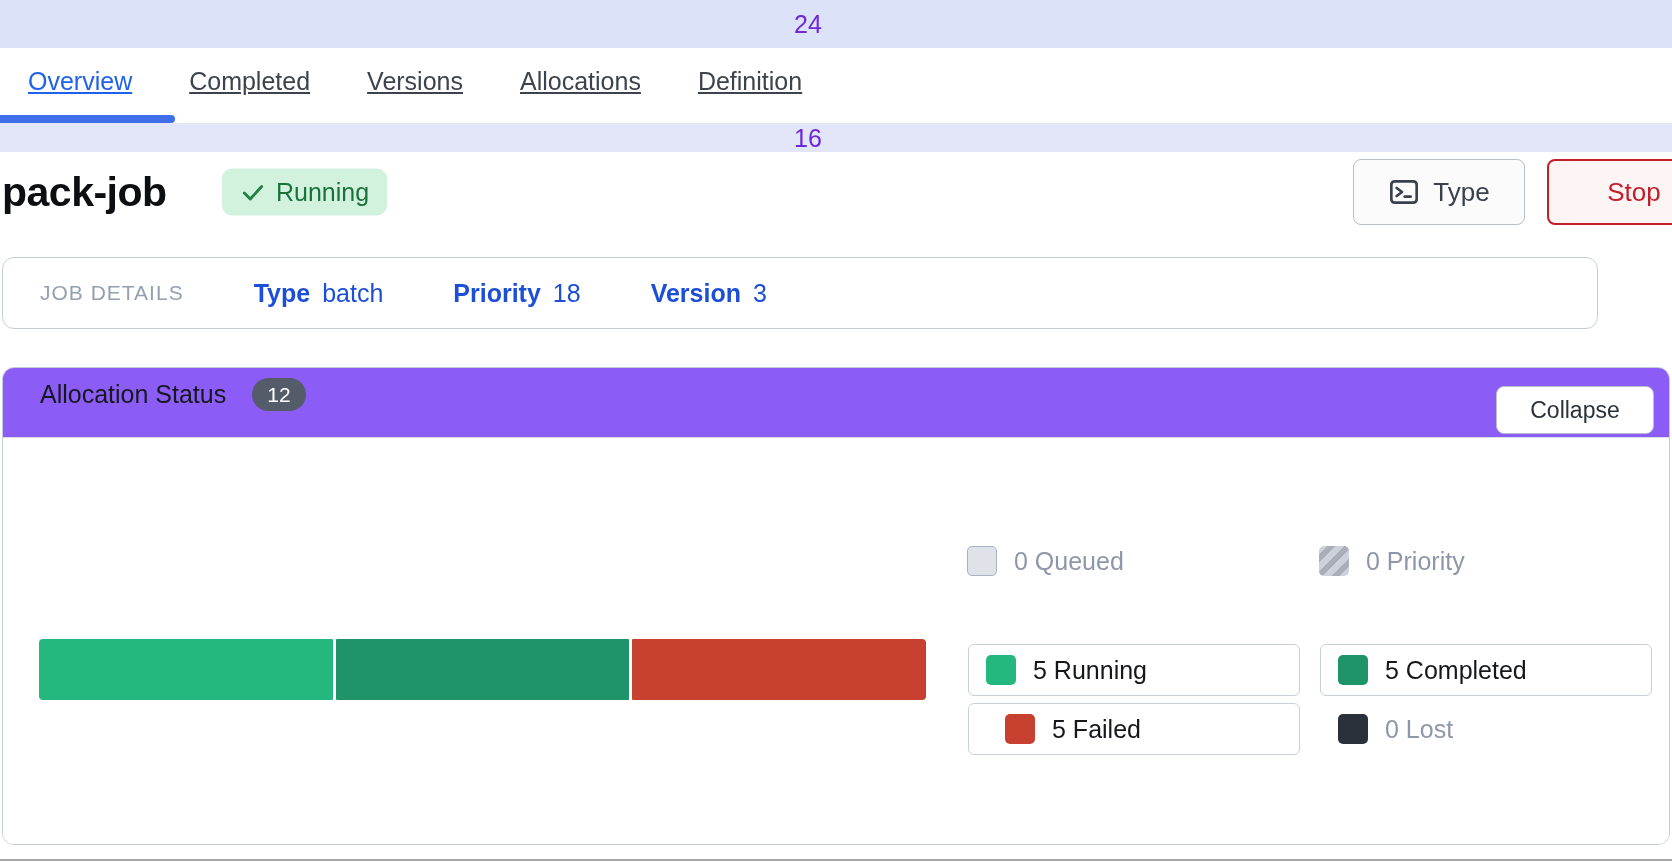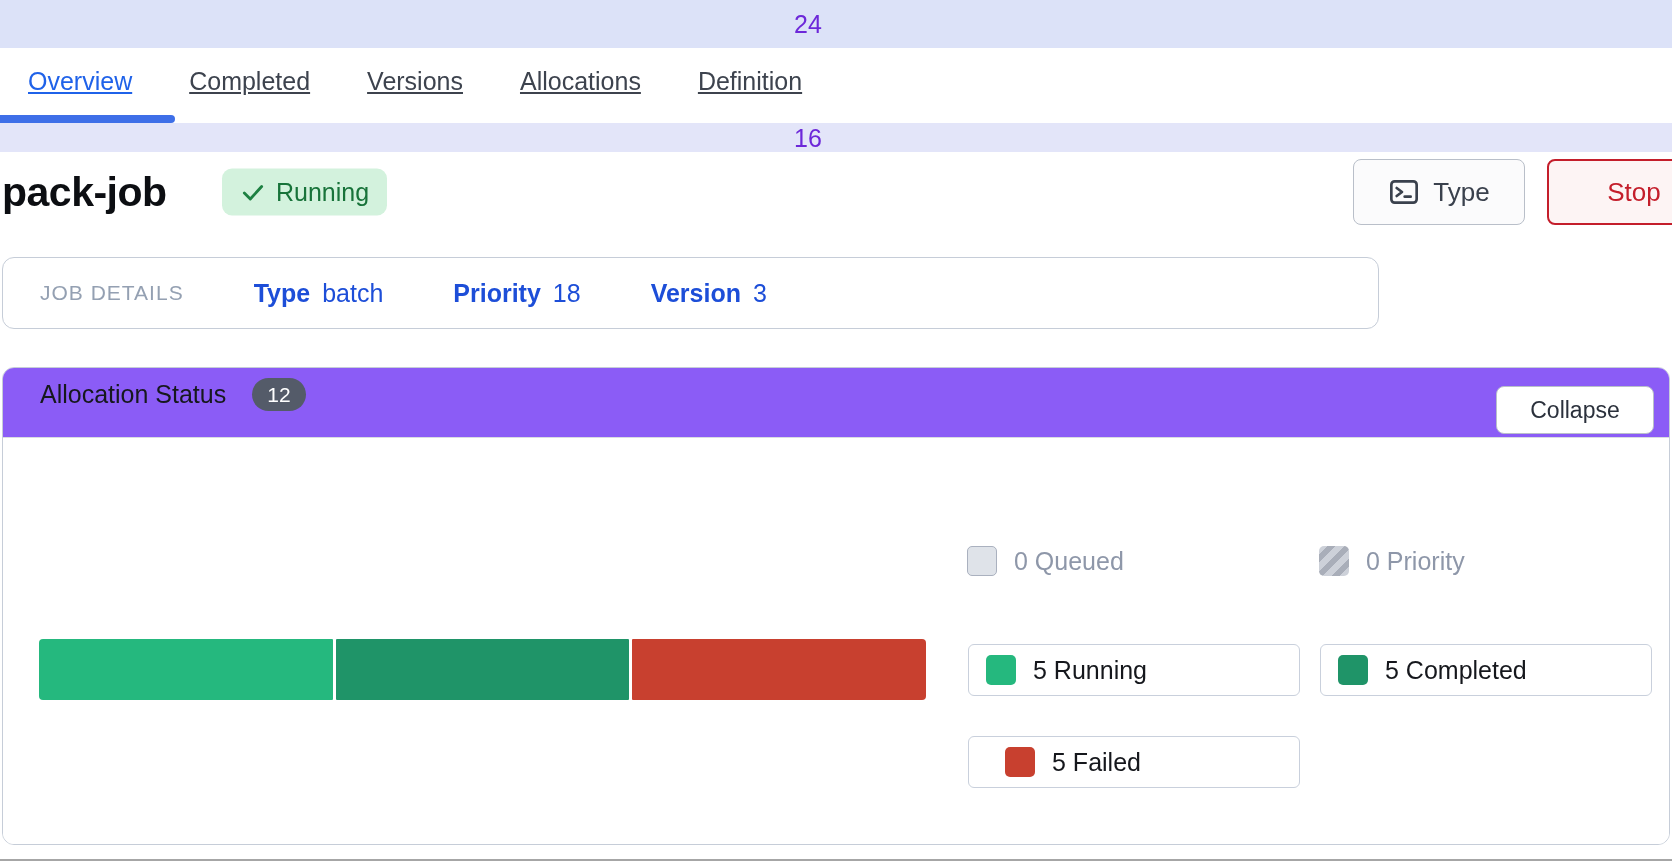--- a/index.html
+++ b/index.html
@@ -48,21 +48,21 @@
   }
   .exec-btn { position: absolute; left: 1353px; top: 7px; width: 172px; height: 66px; }
   .stop-btn {
     position: absolute; left: 1547px; top: 7px; width: 174px; height: 66px;
     background: #fdf4f4; border: 2px solid #c41e2b; color: #c41e2b; font-weight: 500;
   }
 
   
   .card { border: 1.5px solid #c6cdd8; border-radius: 12px; background: #ffffff; }
   .job-details-card {
-    top: 257px; left: 2px; width: 1377px; height: 72px;
+    top: 257px; left: 2px; width: 1596px; height: 72px;
     display: flex; align-items: center; padding-left: 37px; gap: 70px;
   }
   .jd-heading { font-size: 21px; color: #94a0b2; letter-spacing: 1px; }
   .jd-field { font-size: 25px; color: #1d4ed8; white-space: nowrap; }
   .jd-field b { font-weight: 700; margin-right: 12px; }
 
   .alloc-card { top: 367px; left: 2px; width: 1668px; height: 478px; overflow: hidden; }
   .alloc-header {
     height: 70px; background: #8b5cf6; border-bottom: 1.5px solid #d9dce1;
     display: flex; align-items: center; padding: 0 16px 16px 37px; position: relative;
@@ -89,21 +89,21 @@
 
   
   .legend-item {
     position: absolute; width: 332px; height: 52px;
     display: flex; align-items: center; gap: 17px; padding-left: 17px;
     font-size: 25px; border-radius: 6px; border: 1.5px solid transparent;
   }
   .legend-item.boxed { border-color: #c9d0dc; background: #ffffff; color: #15171c; cursor: pointer; margin-left: 19px; }
   .legend-item.muted { color: #8e97a9; }
   .col1 { left: 946px; } .col2 { left: 1298px; }
-  .row1 { top: 101px; height: 44px; text-align: right; } .row2 { top: 206px; } .row3 { top: 298px; padding-left: 36px; }
+  .row1 { top: 101px; height: 44px; text-align: right; } .row2 { top: 206px; } .row3 { top: 265px; padding-left: 36px; }
 
   .swatch { width: 30px; height: 30px; border-radius: 5px; flex: none; }
   .swatch-queued { background: #dfe3e9; border: 1.5px solid #aab1bf; }
   .swatch-starting {
     background: repeating-linear-gradient(135deg, #cdd1d9 0 6px, #a9aeb9 6px 12px);
   }
   .swatch-running { background: #25b87e; }
   .swatch-completed { background: #1f9468; }
   .swatch-failed { background: #c8402f; }
   .swatch-lost { background: #2b313b; }
@@ -194,16 +194,20 @@
       <span><span>5</span> <span>Running</span></span>
     </div>
     <div class="legend-item col2 row2 boxed">
       <span class="swatch swatch-completed"></span>
       <span><span>5</span> <span>Completed</span></span>
     </div>
     <div class="legend-item col1 row3 boxed">
       <span class="swatch swatch-failed"></span>
       <span><span>5</span> <span>Failed</span></span>
     </div>
+    <div class="legend-item col2 row3 muted">
+      <span class="swatch swatch-lost"></span>
+      <span><span>0</span> <span>Lost</span></span>
+    </div>
   </div>
 </div>
 
 <div class="abs bottom-line"></div>
 
 </body></html>

